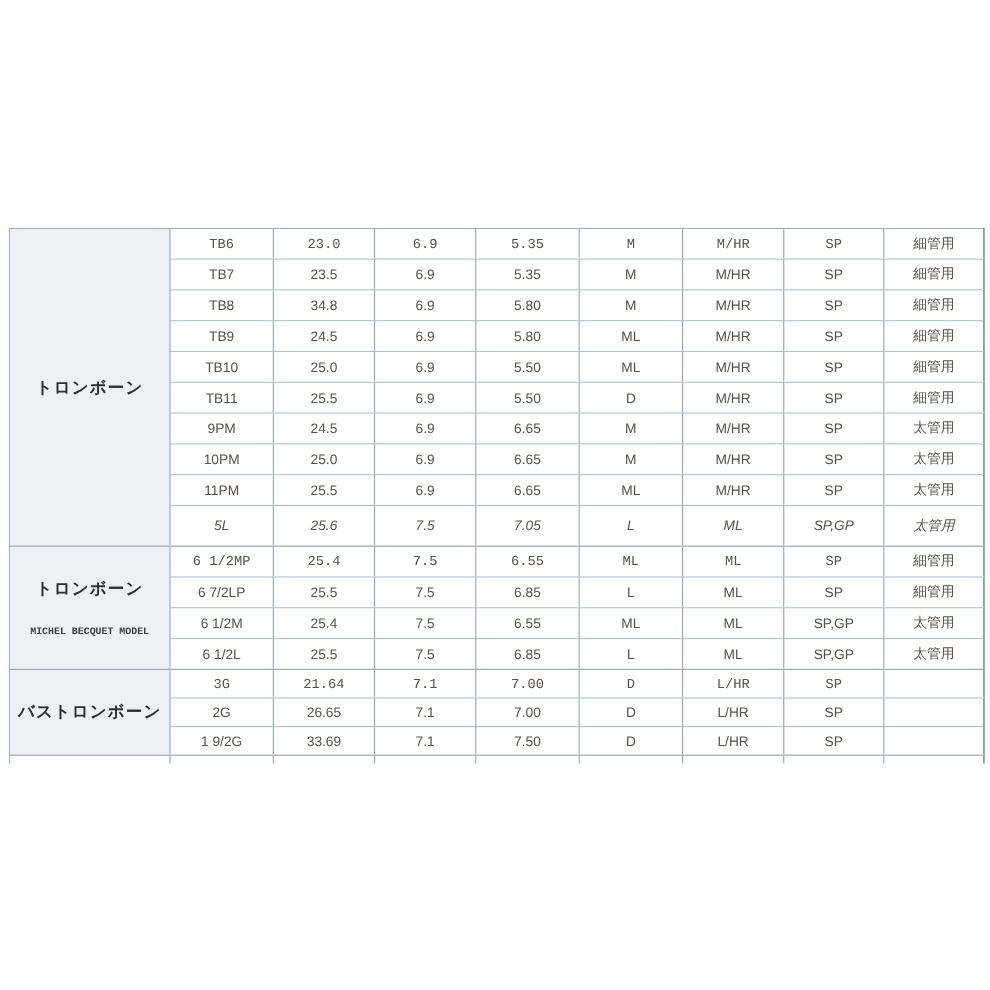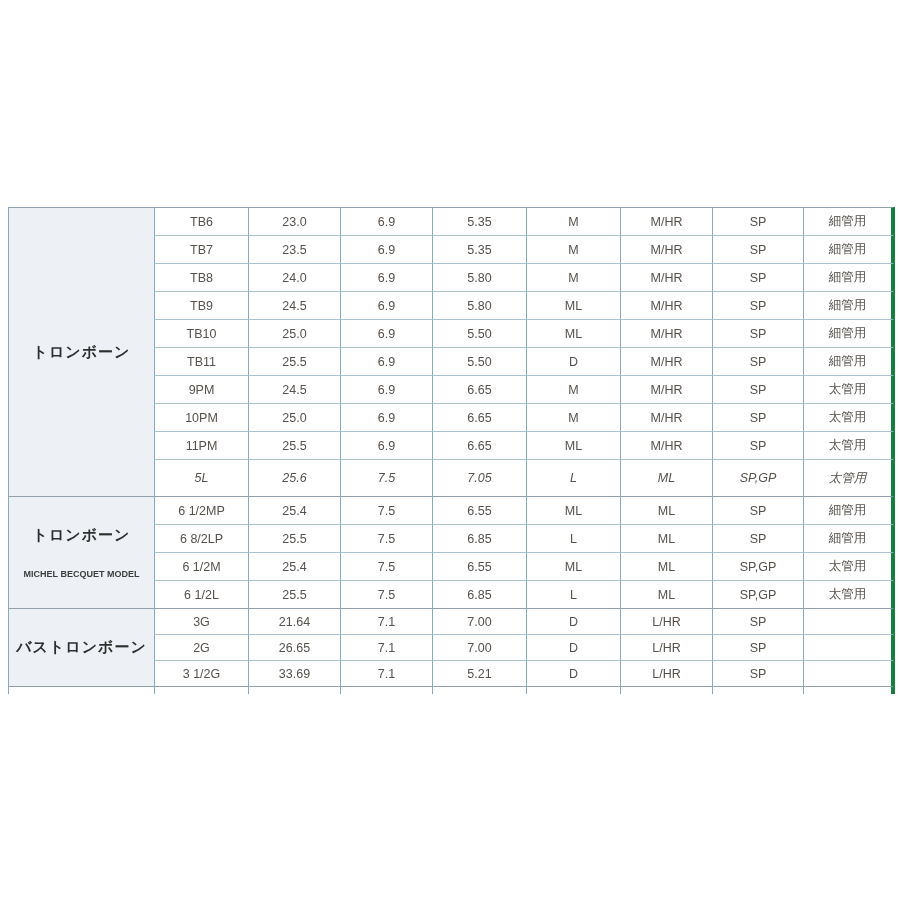--- a/index.html
+++ b/index.html
@@ -22,22 +22,22 @@
   }
   td, th { box-sizing:border-box; }
 
   
   td, th.group-cell {
     border-top:1px solid #abc4d2;
     border-left:1px solid #86abc0;
     text-align:center; vertical-align:middle;
     overflow:hidden; white-space:nowrap;
   }
-  td:last-child { border-right:4px solid #15803d; }
-  tr.group-start > td, tr.group-start > th { border-top:1px solid #91a0ad; }
+  td:last-child { border-right:1px solid #15803d; }
+  tr.group-start > td, tr.group-start > th { border-top:1px solid #91a0ad;font-family:Liberation Mono, monospace; }
 
   tbody tr { height:28px; }
   tbody tr:nth-child(10) { height:37px;font-style:italic; }      
   tbody tr:nth-child(n+11) { height:28px; }    
   tbody tr:nth-child(n+15) { height:26px; }    
   tbody tr.partial { height:8px; }             
 
   td {
     font-size:12.5px; color:#56514b;
     background:#ffffff;
@@ -90,21 +90,21 @@
             <td>23.5</td>
             <td>6.9</td>
             <td>5.35</td>
             <td>M</td>
             <td>M/HR</td>
             <td>SP</td>
             <td>細管用</td>
           </tr>
           <tr>
             <td>TB8</td>
-            <td>24.0</td>
+            <td>34.8</td>
             <td>6.9</td>
             <td>5.80</td>
             <td>M</td>
             <td>M/HR</td>
             <td>SP</td>
             <td>細管用</td>
           </tr>
           <tr>
             <td>TB9</td>
             <td>24.5</td>
@@ -183,21 +183,21 @@
             <td>6 1/2MP</td>
             <td>25.4</td>
             <td>7.5</td>
             <td>6.55</td>
             <td>ML</td>
             <td>ML</td>
             <td>SP</td>
             <td>細管用</td>
           </tr>
           <tr>
-            <td>6 8/2LP</td>
+            <td>6 7/2LP</td>
             <td>25.5</td>
             <td>7.5</td>
             <td>6.85</td>
             <td>L</td>
             <td>ML</td>
             <td>SP</td>
             <td>細管用</td>
           </tr>
           <tr>
             <td>6 1/2M</td>
@@ -236,24 +236,24 @@
             <td>2G</td>
             <td>26.65</td>
             <td>7.1</td>
             <td>7.00</td>
             <td>D</td>
             <td>L/HR</td>
             <td>SP</td>
             <td></td>
           </tr>
           <tr>
-            <td>3 1/2G</td>
+            <td>1 9/2G</td>
             <td>33.69</td>
             <td>7.1</td>
-            <td>5.21</td>
+            <td>7.50</td>
             <td>D</td>
             <td>L/HR</td>
             <td>SP</td>
             <td></td>
           </tr>
           <tr class="group-start partial">
             <td></td>
             <td></td>
             <td></td>
             <td></td>

